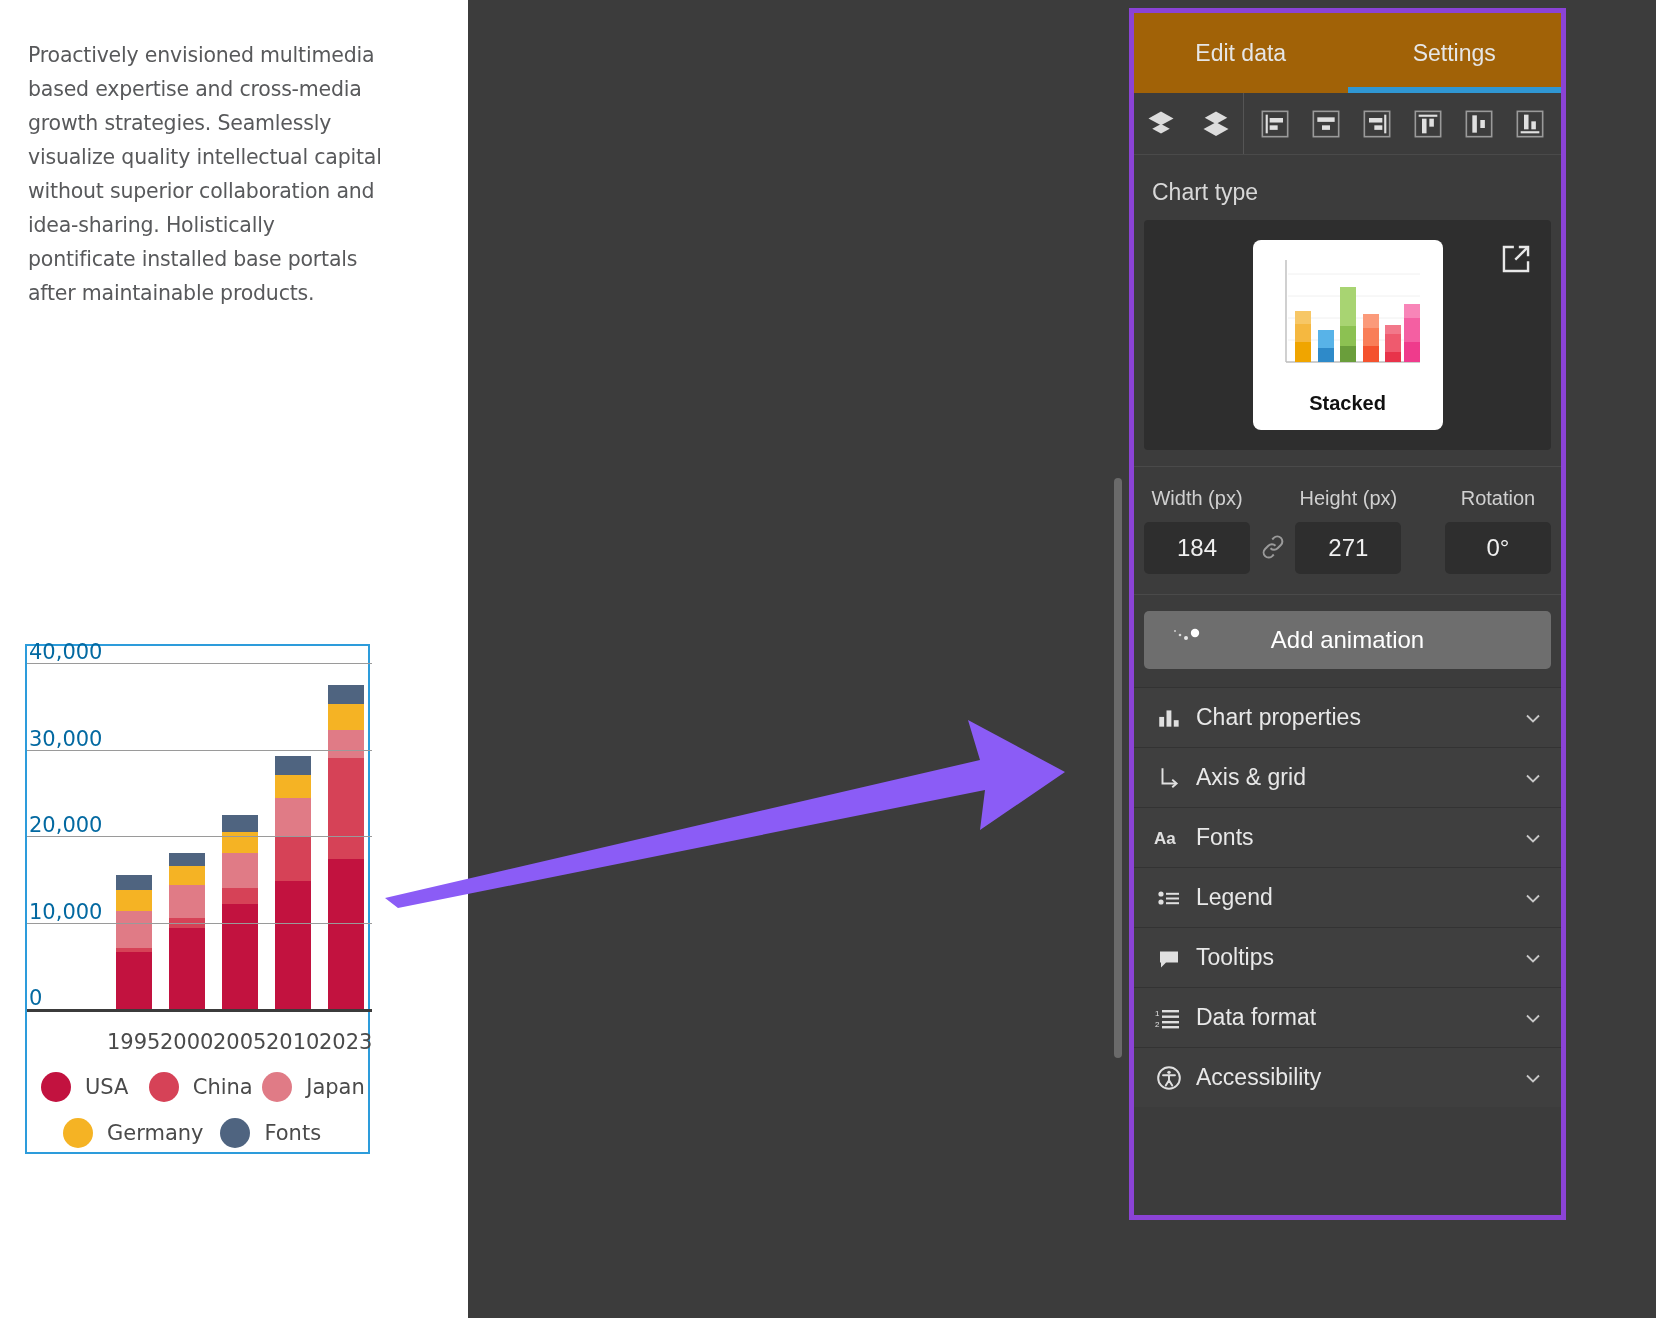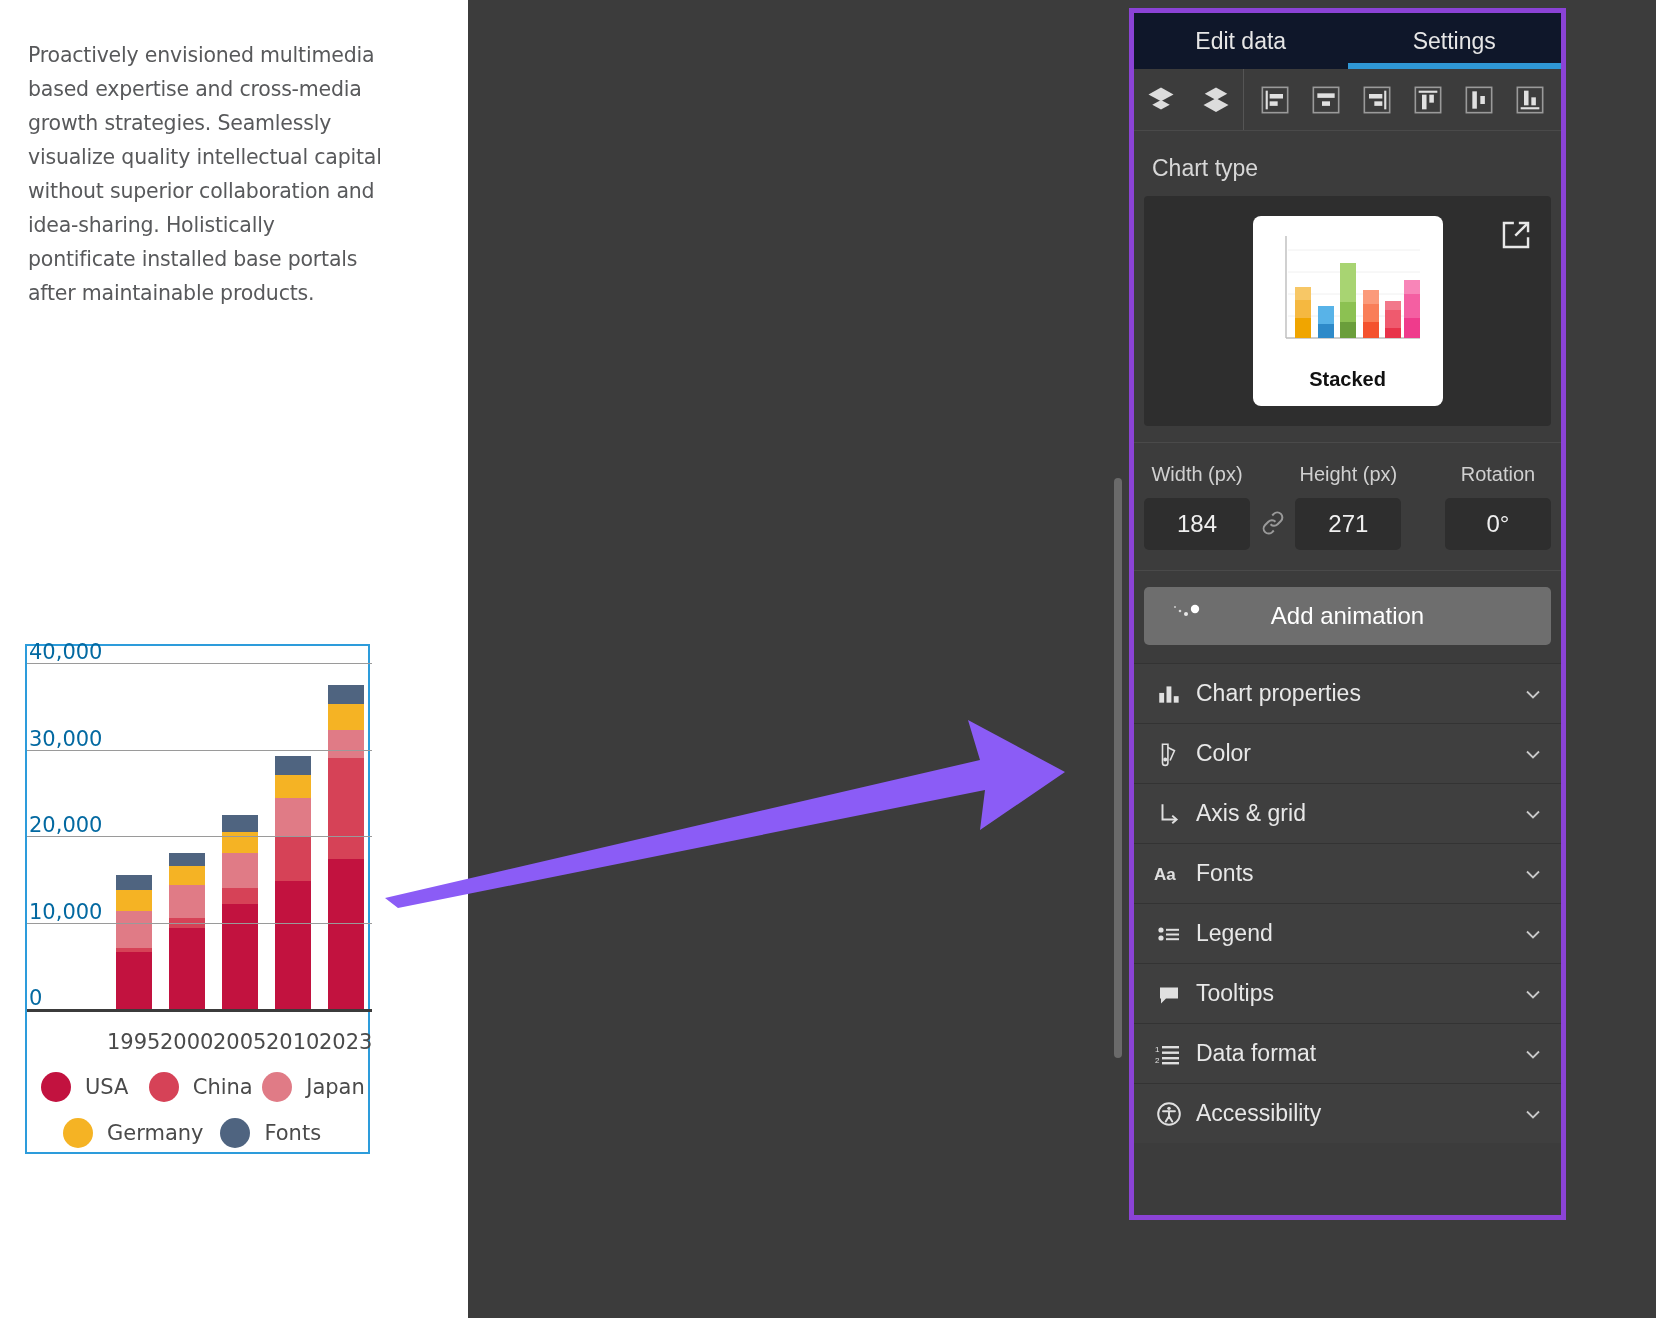--- a/index.html
+++ b/index.html
@@ -101,21 +101,21 @@
   .panel {
     position: absolute;
     left: 1px; top: 8px;
     width: 437px; height: 1212px;
     border: 5px solid #8b43d6;
     background: #3c3c3c;
     overflow: hidden;
   }
   .panel-inner { width: 100%; height: 100%; background: #3c3c3c; }
 
-  .tabs { display: flex; height: 56px; background: #0f172a; }
+  .tabs { display: flex; height: 80px; background: #a16207; }
   .tab {
     flex: 1 1 50%;
     display: flex; align-items: center; justify-content: center;
     color: #e6e6e6; font-size: 23px;
     position: relative;
     cursor: pointer;
   }
   .tab.active::after {
     content: ""; position: absolute; left: 0; right: 0; bottom: 0;
     height: 6px; background: #2f97d4;
@@ -479,35 +479,20 @@
               </span>
               <span class="acc-label">Chart properties</span>
               <span class="acc-chev">
                 <svg width="24" height="24" viewBox="0 0 24 24" fill="none" stroke="#c8c8c8" stroke-width="1.8">
                   <path d="M6 9.5l6 6 6-6"></path>
                 </svg>
               </span>
             </div>
             <div class="acc-item">
               <span class="acc-icon">
-                <svg width="26" height="26" viewBox="0 0 24 24" fill="none" stroke="#e0e0e0" stroke-width="1.5">
-                  <path d="M6 3h5v17a2.5 2.5 0 0 1-5 0z"></path>
-                  <path d="M11 6l6 3-4 9"></path>
-                  <circle cx="8.5" cy="17" r="1.1" fill="#e0e0e0"></circle>
-                </svg>
-              </span>
-              <span class="acc-label">Color</span>
-              <span class="acc-chev">
-                <svg width="24" height="24" viewBox="0 0 24 24" fill="none" stroke="#c8c8c8" stroke-width="1.8">
-                  <path d="M6 9.5l6 6 6-6"></path>
-                </svg>
-              </span>
-            </div>
-            <div class="acc-item">
-              <span class="acc-icon">
                 <svg width="26" height="26" viewBox="0 0 24 24" fill="none" stroke="#e0e0e0" stroke-width="1.8">
                   <path d="M6 3v14h12"></path>
                   <path d="M15 13.5l4 3.5-4 3.5"></path>
                 </svg>
               </span>
               <span class="acc-label">Axis &amp; grid</span>
               <span class="acc-chev">
                 <svg width="24" height="24" viewBox="0 0 24 24" fill="none" stroke="#c8c8c8" stroke-width="1.8">
                   <path d="M6 9.5l6 6 6-6"></path>
                 </svg>

